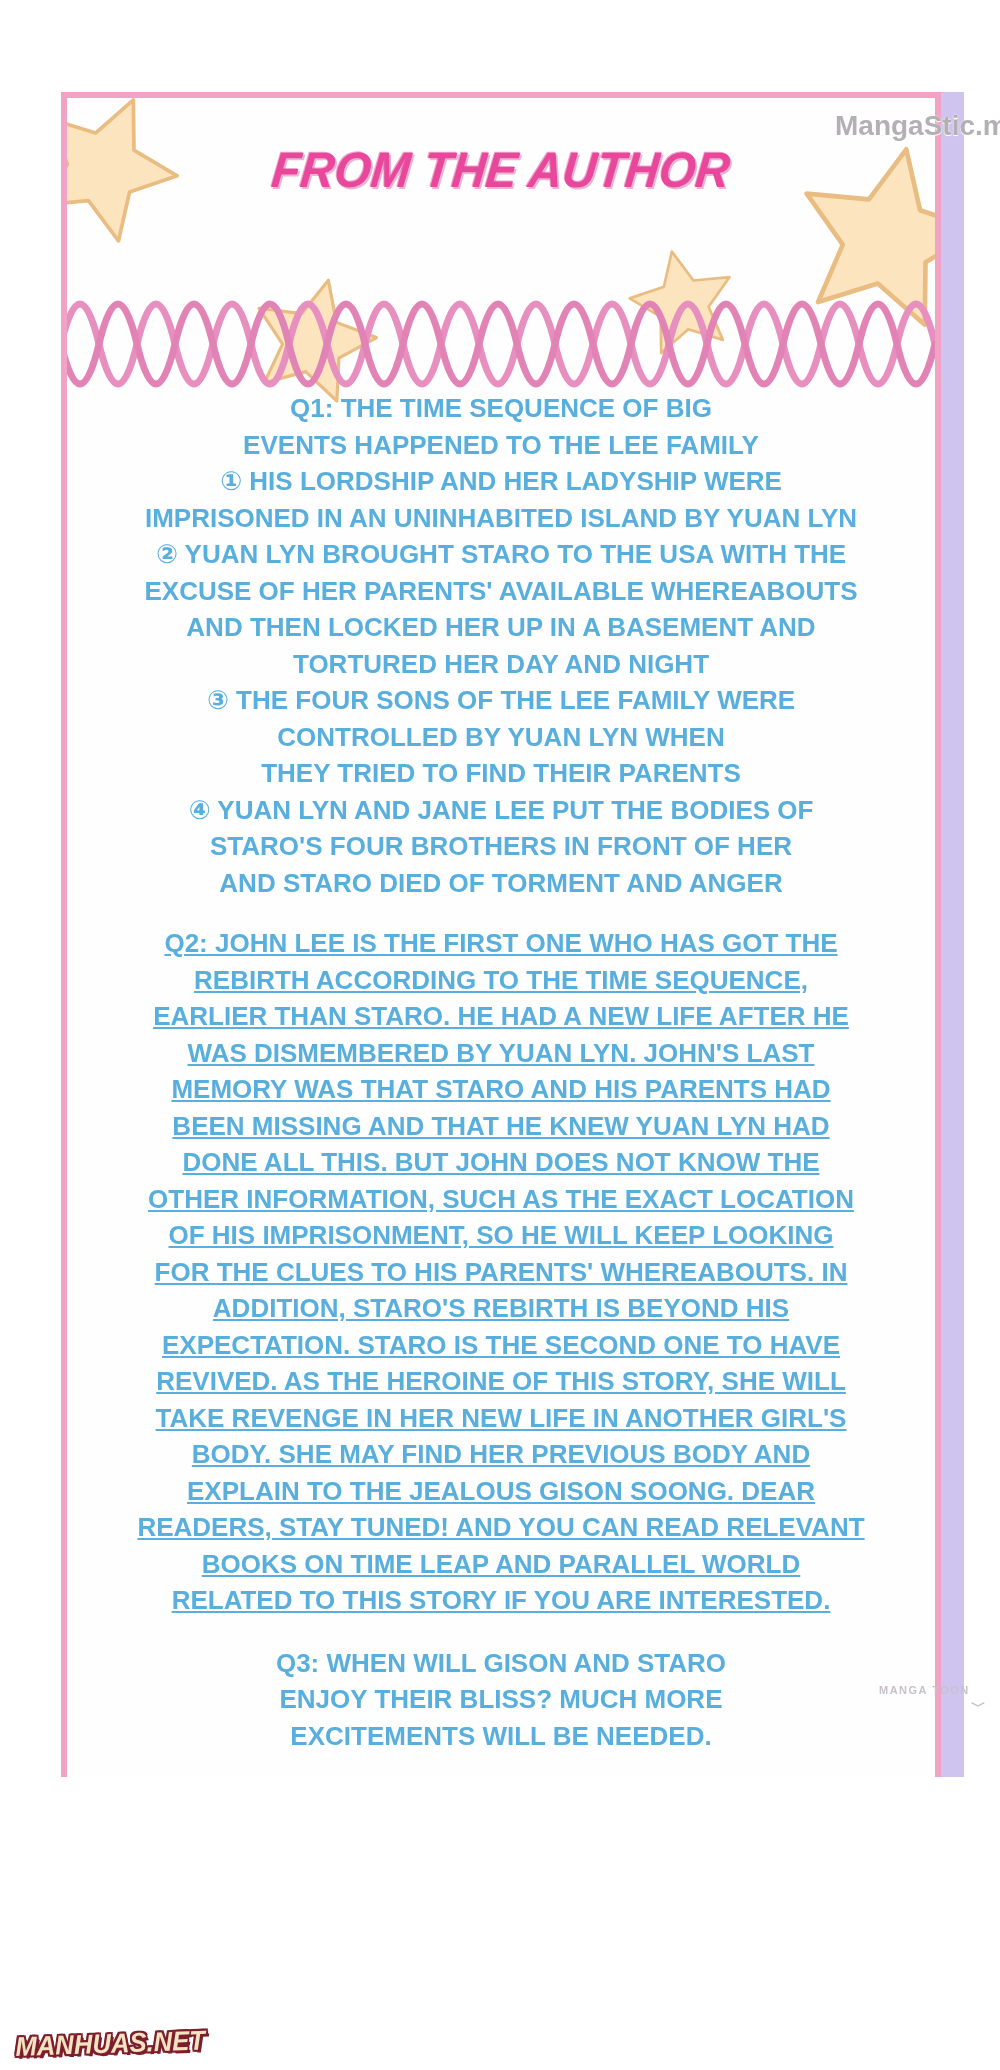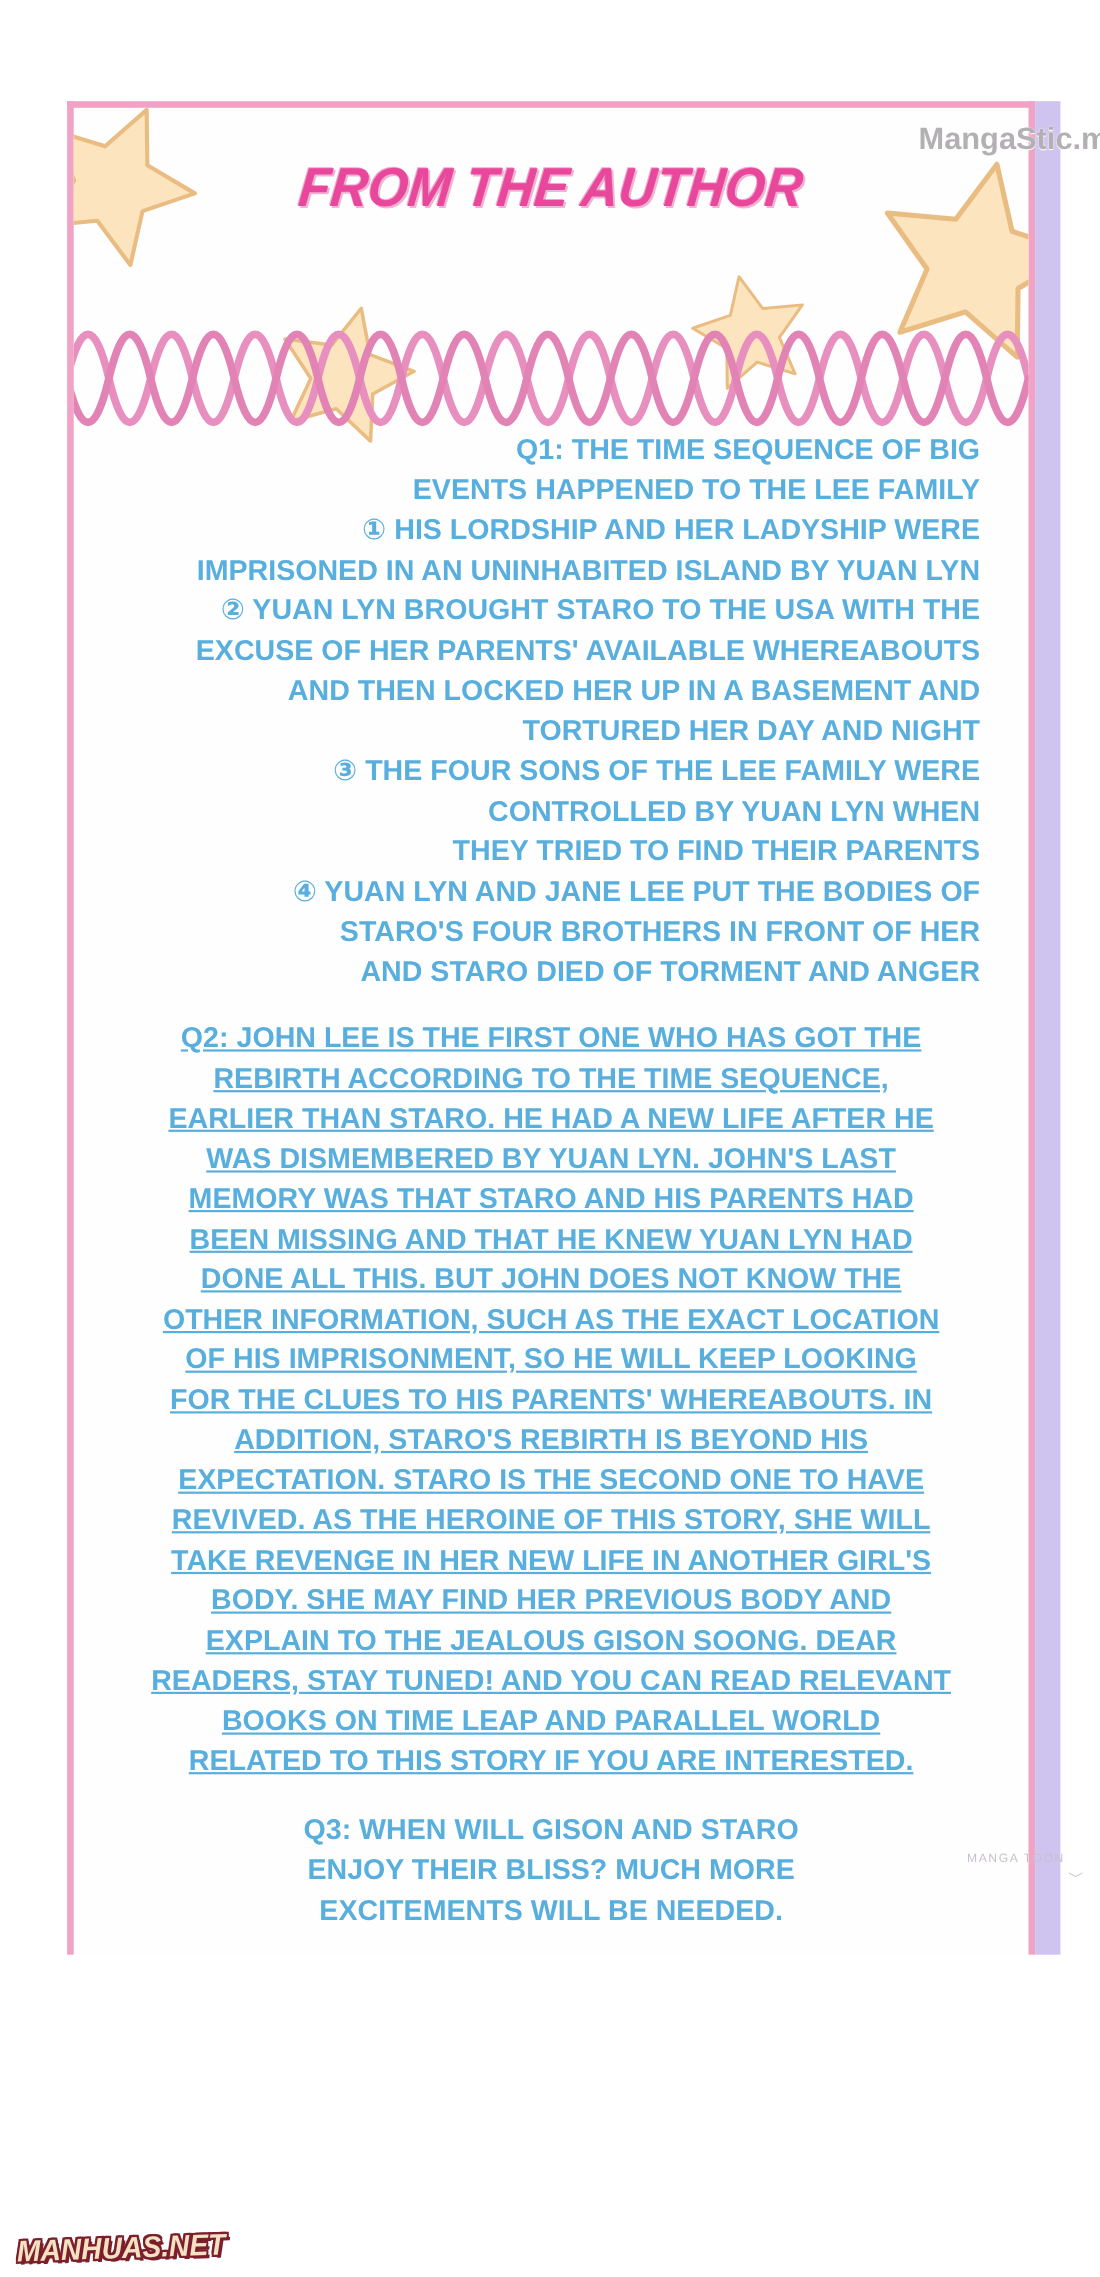--- a/index.html
+++ b/index.html
@@ -52,28 +52,28 @@
     position:absolute;left:44px;top:292px;width:780px;z-index:4;
   }
   .qa{
     white-space:pre-line;
     text-align:center;
     font-size:26px;font-weight:bold;
     line-height:36.5px;
     color:#58AEDD;
     letter-spacing:0px;
   }
-  .qa-q1{margin:0 0 24px 0;text-align:right;}
+  .qa-q1{margin:0 0 24px 0;}
   .qa-q2{margin:0 0 26px 0;text-decoration:underline;}
   .qa-q3{margin:0;}
 
   
   .wm-mangatoon{
     position:absolute;left:879px;top:1684px;z-index:9;
-    font-size:11px;font-weight:normal;letter-spacing:1.5px;
+    font-size:11px;font-weight:bold;letter-spacing:1.5px;
     color:#C8C0CD;
   }
   .mt-chevron{
     position:absolute;left:92px;top:13px;
     font-size:15px;letter-spacing:0;color:#C8C0CD;
   }
 
   
   .wm-manhuas{
     position:absolute;left:16px;top:2032px;z-index:9;

